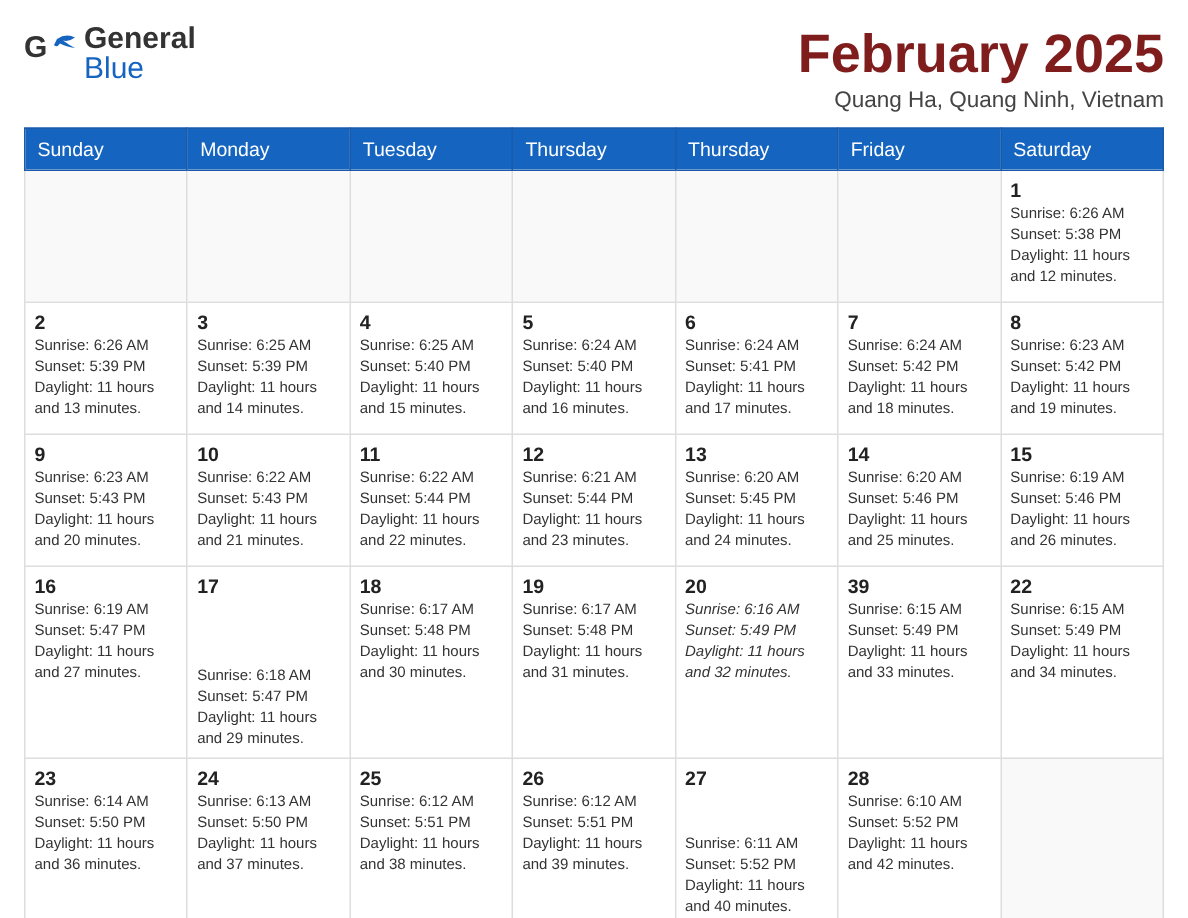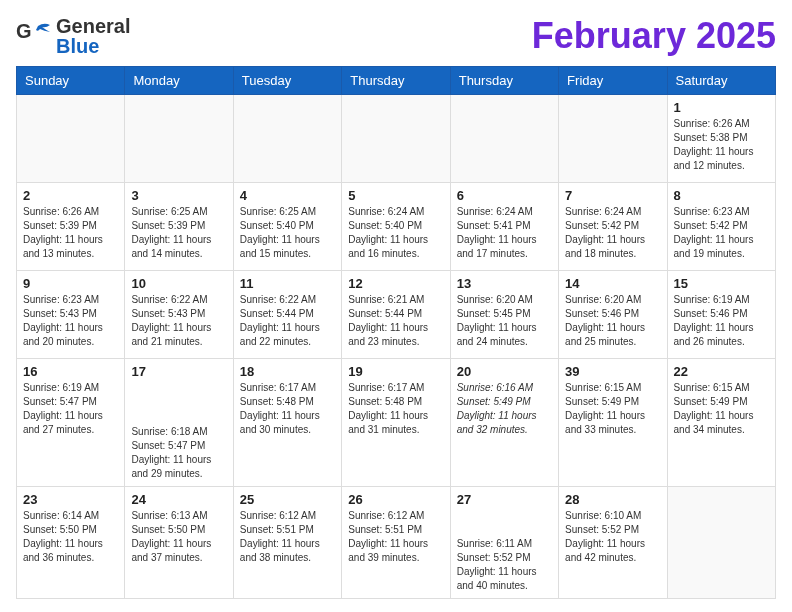--- a/index.html
+++ b/index.html
@@ -20,21 +20,21 @@
       display: flex;
       flex-direction: column;
       align-items: flex-start;
     }
     .title-block {
       text-align: right;
     }
     .month-year {
       font-size: 36px;
       font-weight: bold;
-      color: #6d28d9;
+      color: #7f1d1d;
       line-height: 1.1;
     }
     .location {
       font-size: 15px;
       color: #444;
       margin-top: 2px;
     }
     .calendar {
       width: 100%;
       border-collapse: collapse;
@@ -89,28 +89,29 @@
     <div class="logo-wrapper">
       <svg class="logo-icon" width="36" height="36" viewBox="0 0 36 36">
         <text x="0" y="20" font-size="20" font-weight="bold" fill="#333">G</text>
 
         <path d="M22 8 Q28 4 34 7 Q30 10 26 9 Q30 12 34 14 Q28 13 24 11 Q22 14 20 12 Z" fill="#1565c0"></path>
       </svg>
       <div>
         <div style="font-size:20px;font-weight:bold;line-height:1;">
           <span style="color:#333;">General</span>
         </div>
-        <div style="font-size:20px;font-weight:bold;line-height:1;color:#1565c0;">
+        <div style="font-size:20px;font-weight:normal;line-height:1;color:#1565c0;">
           <span>Blue</span>
         </div>
       </div>
     </div>
   </div>
   <div class="title-block">
     <div class="month-year">February 2025</div>
+    <div class="location">Quang Ha, Quang Ninh, Vietnam</div>
   </div>
 </div>
 
 <table class="calendar">
   <thead>
     <tr>
     <th>Sunday</th>
         <th>Monday</th>
         <th>Tuesday</th>
         <th>Thursday</th>

